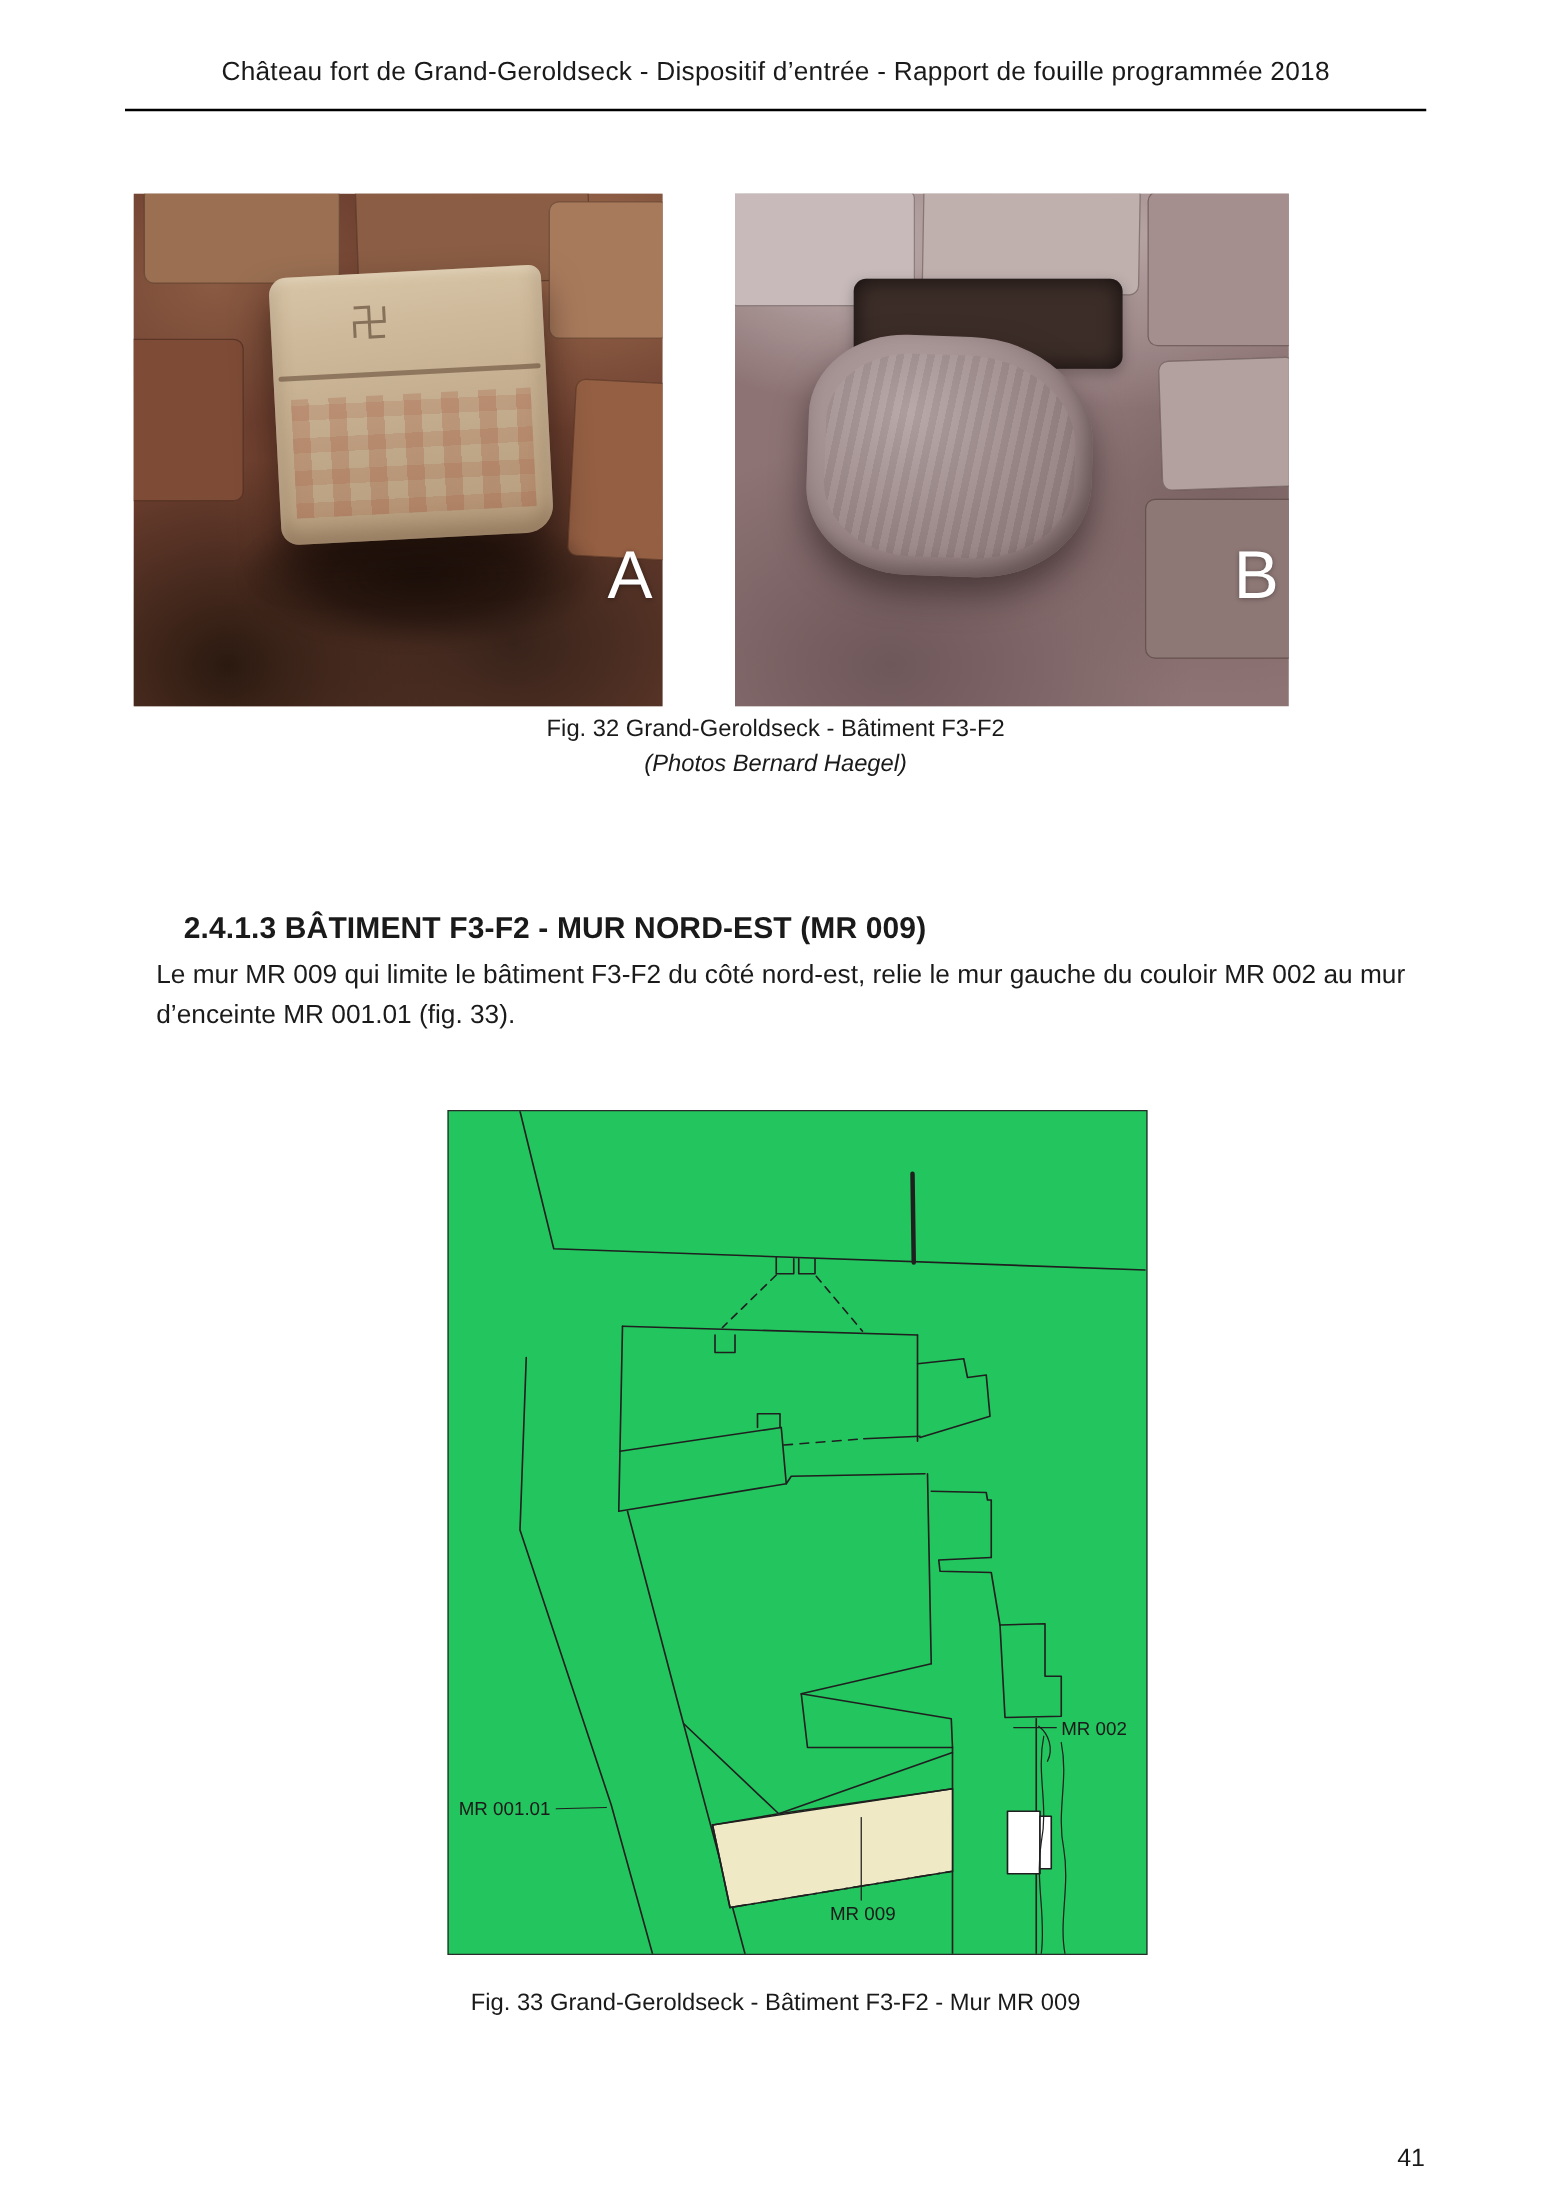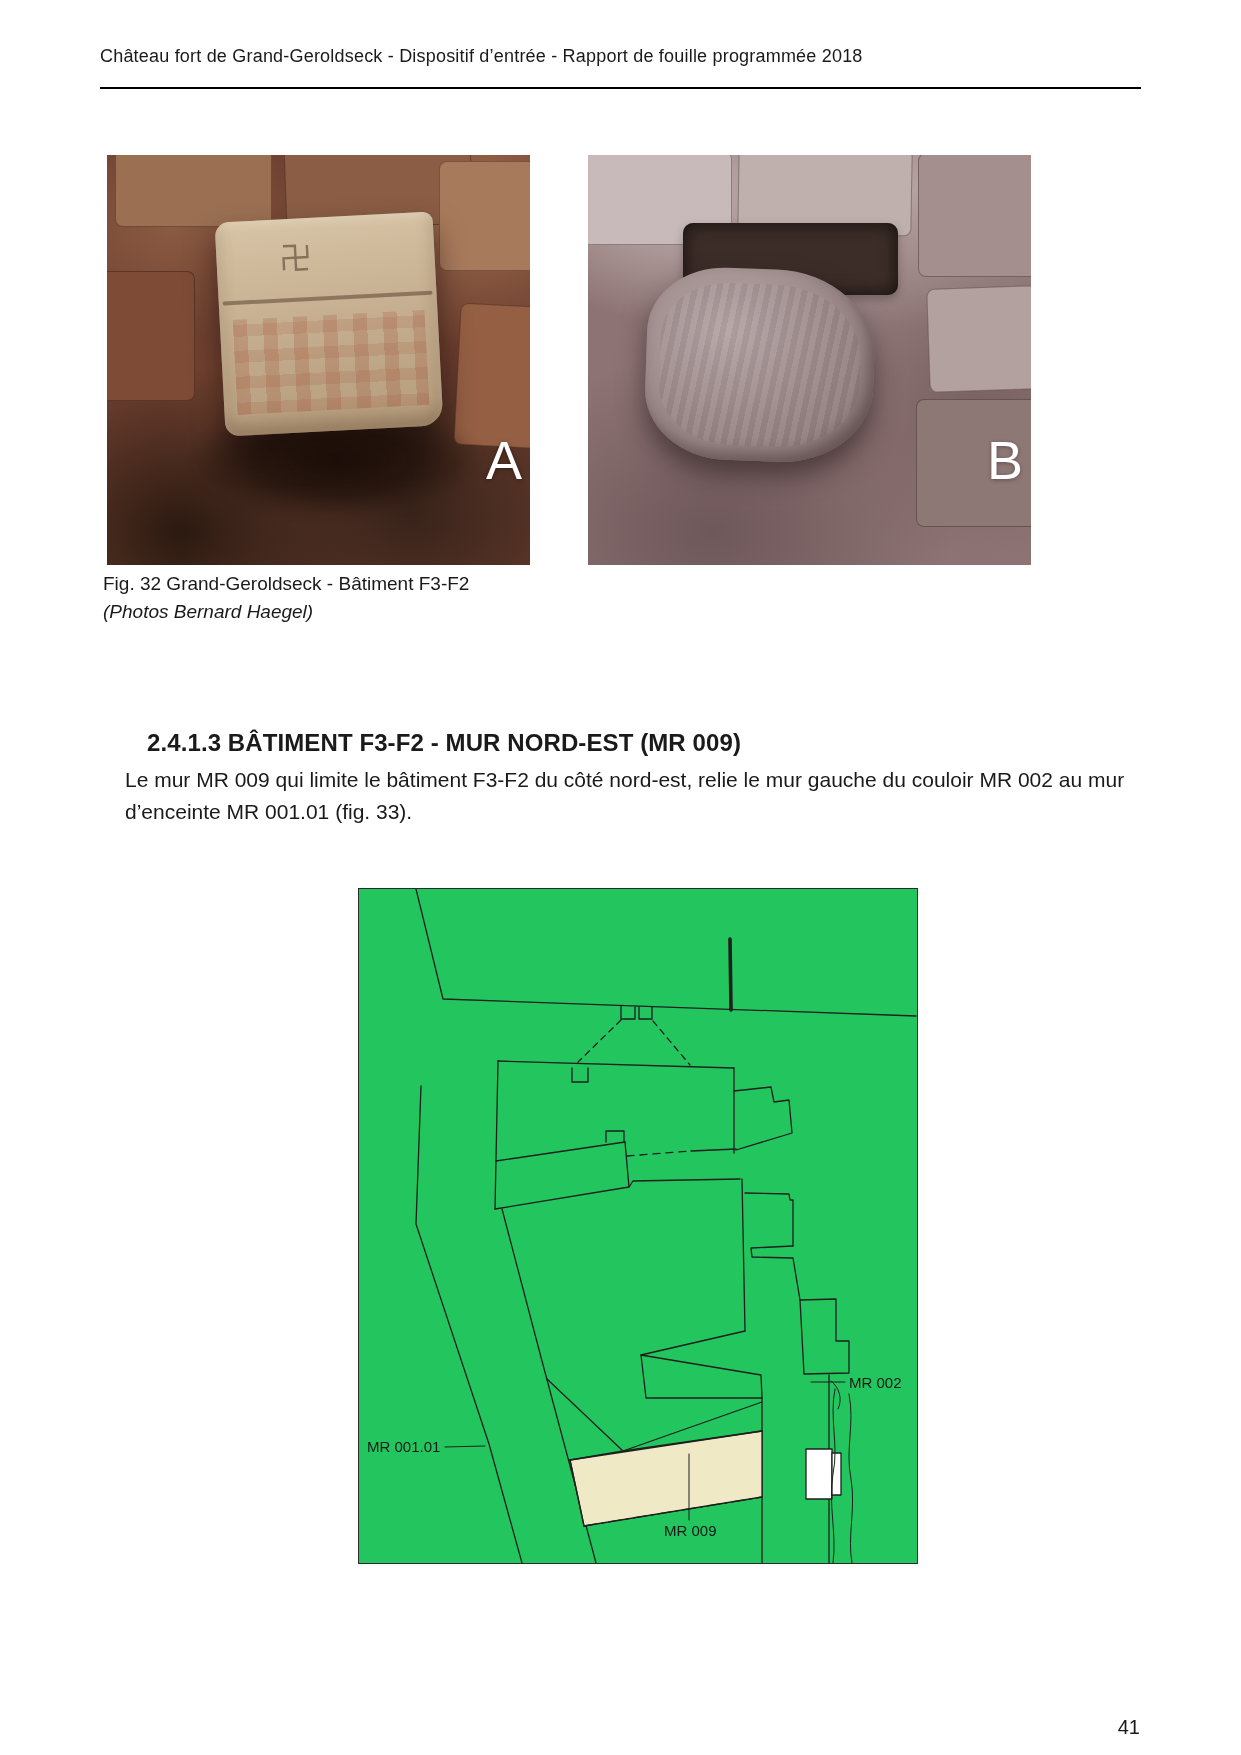--- a/index.html
+++ b/index.html
@@ -1,20 +1,20 @@
 <!DOCTYPE html>
 <html><head>
 <meta charset="utf-8">
 <style>
   html,body{margin:0;padding:0;background:#ffffff;}
   .page{position:relative;width:1241px;height:1755px;background:#ffffff;overflow:hidden;
         font-family:"Liberation Sans",sans-serif;color:#1a1a1a;}
   
-  .hdr-title{position:absolute;left:100px;top:46px;width:1041px;text-align:left;
-             font-size:18px;letter-spacing:.2px;}
+  .hdr-title{position:absolute;left:100px;top:46px;width:1041px;text-align:center;
+             font-size:21px;letter-spacing:.2px;}
   .hdr-rule{position:absolute;left:100px;top:87px;width:1041px;height:2px;background:#000;}
   
   .photo{position:absolute;top:155px;height:410px;overflow:hidden;}
   .photoA{left:107px;width:423px;background-color:#6e4030;
     background-image:
       radial-gradient(220px 160px at 15% 18%,#8a5a42 0%,rgba(138,90,66,0) 70%),
       radial-gradient(260px 200px at 85% 12%,#9c6b4e 0%,rgba(156,107,78,0) 70%),
       radial-gradient(320px 240px at 72% 88%,#38231a 0%,rgba(56,35,26,0) 75%),
       radial-gradient(260px 220px at 18% 92%,#2a1910 0%,rgba(42,25,16,0) 75%),
       radial-gradient(220px 170px at 50% 60%,#7a4833 0%,rgba(122,72,51,0) 70%);}
@@ -44,21 +44,21 @@
            background:#3c2d28;box-shadow:inset 0 0 18px rgba(0,0,0,.7),0 4px 10px rgba(0,0,0,.25);}
   .corbelB{position:absolute;left:58px;top:114px;width:228px;height:192px;transform:rotate(2deg);
            border-radius:34% 44% 40% 36%;
            background:radial-gradient(at 35% 32%,#b6a5a5 0%,#948081 68%,#7a6768 100%);
            box-shadow:0 14px 26px rgba(25,15,15,.5), inset -6px -8px 14px rgba(40,25,25,.35);}
   .striateB{position:absolute;inset:8% 6%;border-radius:inherit;opacity:.5;
            background:repeating-linear-gradient(100deg,rgba(255,255,255,.08) 0 6px,rgba(0,0,0,.10) 6px 12px);}
   .photo-letter{position:absolute;right:8px;bottom:78px;font-size:54px;color:#ffffff;
            line-height:1;text-shadow:0 1px 4px rgba(0,0,0,.35);}
   
-  .cap32{position:absolute;left:103px;top:570px;width:1035px;text-align:left;
+  .cap32{position:absolute;left:103px;top:570px;width:1035px;text-align:center;
          font-size:19px;line-height:28px;}
   .cap-italic{font-style:italic;}
   .sec-head{position:absolute;left:107px;top:729px;font-size:24px;font-weight:bold;letter-spacing:.1px;margin-left:40px;}
   .body-par{position:absolute;left:107px;top:764px;width:1018px;font-size:21px;line-height:32px;margin-left:18px;}
   
   .plan{position:absolute;left:358px;top:888px;width:558px;height:674px;border:1px solid #2b2b2b;
         background:#22c55e;}
   .plan svg{position:absolute;left:0;top:0;}
   .cap33{position:absolute;left:103px;top:1588px;width:1035px;text-align:center;
          font-size:19px;line-height:29px;}
@@ -170,16 +170,17 @@
         <path d="M86,558 L126,557" stroke-width="1"></path>
         <path d="M330,565 L330,631" stroke-width="1"></path>
       </g>
       <text x="490" y="499">MR 002</text>
       <text x="8" y="563">MR 001.01</text>
       <text x="305" y="647">MR 009</text>
     </svg>
   </div>
 
   <div class="cap33">
+    <div>Fig. 33 Grand-Geroldseck - Bâtiment F3-F2 - Mur MR 009</div>
   </div>
 
   <div class="pageno">41</div>
 </div>
 
 </body></html>

